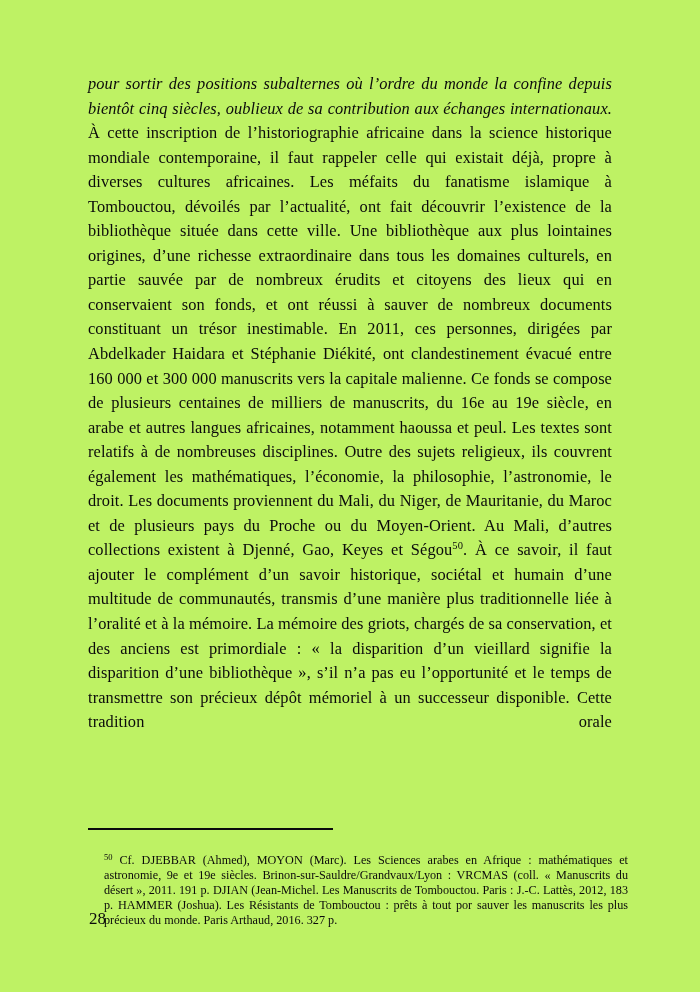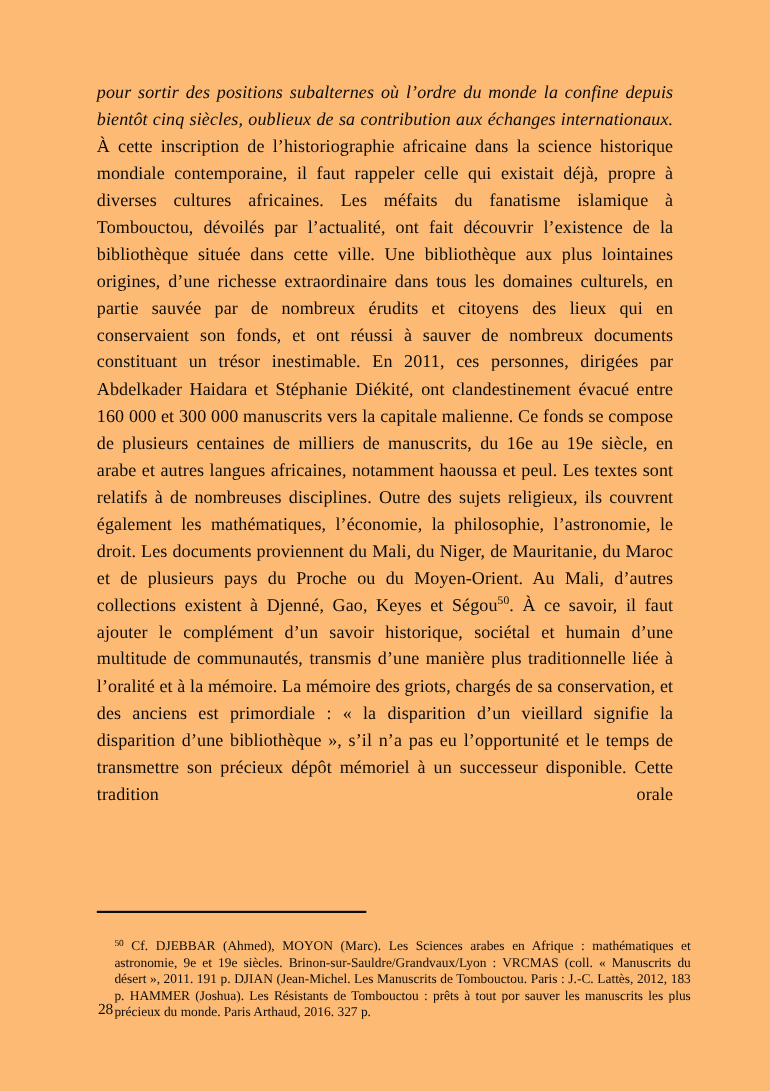--- a/index.html
+++ b/index.html
@@ -13,21 +13,21 @@
     overflow: hidden;
     position: relative;
     font-family: "Liberation Serif", serif;
     color: #0b0b0b;
   }
   .page {
     position: absolute;
     left: 0; top: 0;
     width: 700px;
     height: 992px;
-    background: #fdba74;
+    background: #bef264;
   }
   .body-text {
     position: absolute;
     left: 88px;
     top: 72px;
     width: 524px;
     margin: 0;
     font-size: 16.4px;
     line-height: 24.55px;
     text-align: justify;
@@ -66,21 +66,21 @@
     font-size: 8.5px;
     line-height: 0;
     position: relative;
     top: -4px;
     vertical-align: baseline;
   }
   .page-number {
     position: absolute;
     left: 89px;
     top: 909px;
-    font-size: 14px;
+    font-size: 17px;
     line-height: 20px;
   }
 </style>
 </head>
 <body>
 
 <div class="page">
 
   <p class="body-text"><em>pour sortir des positions subalternes où l’ordre du monde la confine depuis bientôt cinq siècles, oublieux de sa contribution aux échanges internationaux.</em><span> À cette inscription de l’historiographie africaine dans la science historique mondiale contemporaine, il faut rappeler celle qui existait déjà, propre à diverses cultures africaines. Les méfaits du fanatisme islamique à Tombouctou, dévoilés par l’actualité, ont fait découvrir l’existence de la bibliothèque située dans cette ville. Une bibliothèque aux plus lointaines origines, d’une richesse extraordinaire dans tous les domaines culturels, en partie sauvée par de nombreux érudits et citoyens des lieux qui en conservaient son fonds, et ont réussi à sauver de nombreux documents constituant un trésor inestimable. En 2011, ces personnes, dirigées par Abdelkader Haidara et Stéphanie Diékité, ont clandestinement évacué entre 160&nbsp;000 et 300&nbsp;000 manuscrits vers la capitale malienne. Ce fonds se compose de plusieurs centaines de milliers de manuscrits, du 16e au 19e siècle, en arabe et autres langues africaines, notamment haoussa et peul. Les textes sont relatifs à de nombreuses disciplines. Outre des sujets religieux, ils couvrent également les mathématiques, l’économie, la philosophie, l’astronomie, le droit. Les documents proviennent du Mali, du Niger, de Mauritanie, du Maroc et de plusieurs pays du Proche ou du Moyen-Orient. Au Mali, d’autres collections existent à Djenné, Gao, Keyes et Ségou</span><sup class="fnref">50</sup><span>. À ce savoir, il faut ajouter le complément d’un savoir historique, sociétal et humain d’une multitude de communautés, transmis d’une manière plus traditionnelle liée à l’oralité et à la mémoire. La mémoire des griots, chargés de sa conservation, et des anciens est primordiale&nbsp;: «&nbsp;la disparition d’un vieillard signifie la disparition d’une bibliothèque&nbsp;», s’il n’a pas eu l’opportunité et le temps de transmettre son précieux dépôt mémoriel à un successeur disponible. Cette tradition orale</span></p>
 

